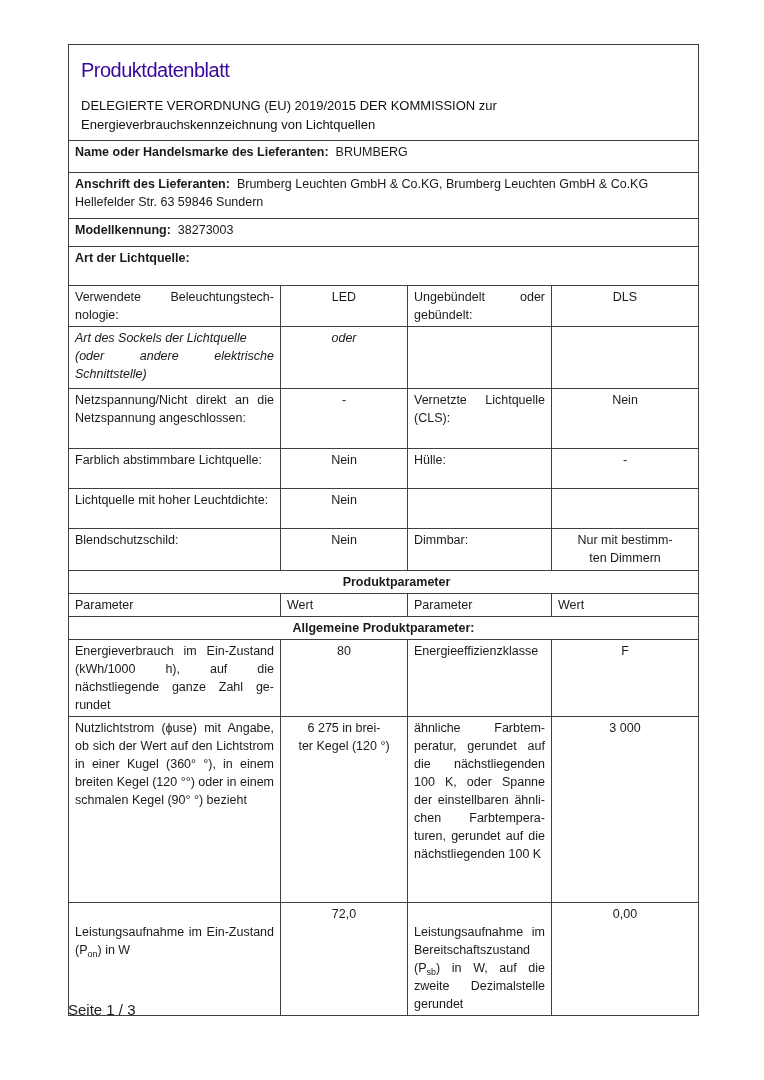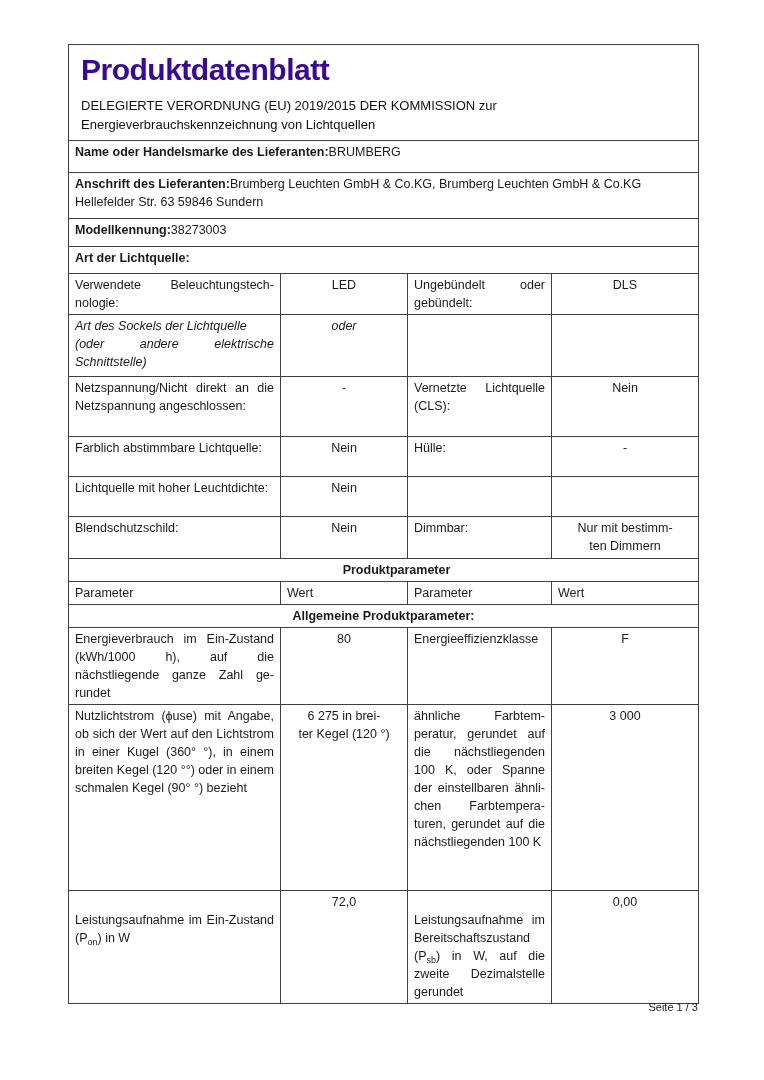--- a/index.html
+++ b/index.html
@@ -26,35 +26,35 @@
     padding:2px 6px;
     overflow:hidden;
   }
   col.c1 { width:212px; }
   col.c2 { width:127px; }
   col.c3 { width:144px; }
   col.c4 { width:147px; }
 
   .title-cell { padding:8px 12px 6px 12px !important; }
   .doc-title {
-    font-size:30px; font-weight:700;
+    font-size:20px; font-weight:400;
     color:#38079b;
     line-height:34px;
     letter-spacing:-0.5px;
   }
   .doc-subtitle {
     margin-top:9px;
     font-size:13px;
     line-height:19px;
     white-space:pre-line;
     color:#111111;
   }
 
   .lbl { font-weight:700; }
-  .inline-val { }
+  .inline-val { margin-left:7px; }
 
   td.p {
     text-align:justify;
     white-space:pre-line;
   }
   td.v {
     text-align:center;
     white-space:pre-line;
     margin-top:12px;
   }
@@ -62,21 +62,21 @@
     text-align:center;
     font-weight:700;
     padding:1px 6px;
   }
   td.col-hdr { padding:1px 6px;margin-left:36px; }
 
   tr.r-title   { height:89px; }
   tr.r-name    { height:32px; }
   tr.r-addr    { height:46px; }
   tr.r-model   { height:28px; }
-  tr.r-art     { height:27px; }
+  tr.r-art     { height:39px; }
   tr.r6  { height:40px; }
   tr.r7  { height:62px;font-style:italic; }
   tr.r8  { height:60px; }
   tr.r9  { height:40px; }
   tr.r10 { height:40px; }
   tr.r11 { height:42px; }
   tr.r-pp  { height:22px; }
   tr.r-hdr { height:22px; }
   tr.r-ap  { height:22px; }
   tr.r15 { height:76px; }
@@ -86,22 +86,21 @@
   sub.unit {
     font-size:9px;
     vertical-align:-3px;
     line-height:0;
   }
 
   .page-footer {
     position:absolute;
     left:68px; top:1001px;
     width:630px;
-    text-align:right;
-    font-size:11px;
+    font-size:15px;
     color:#222222;
   }
 </style>
 </head>
 <body>
 
 <div class="page">
 
   <table class="doc" style="border-color: rgb(63, 63, 63);">
     <colgroup>

